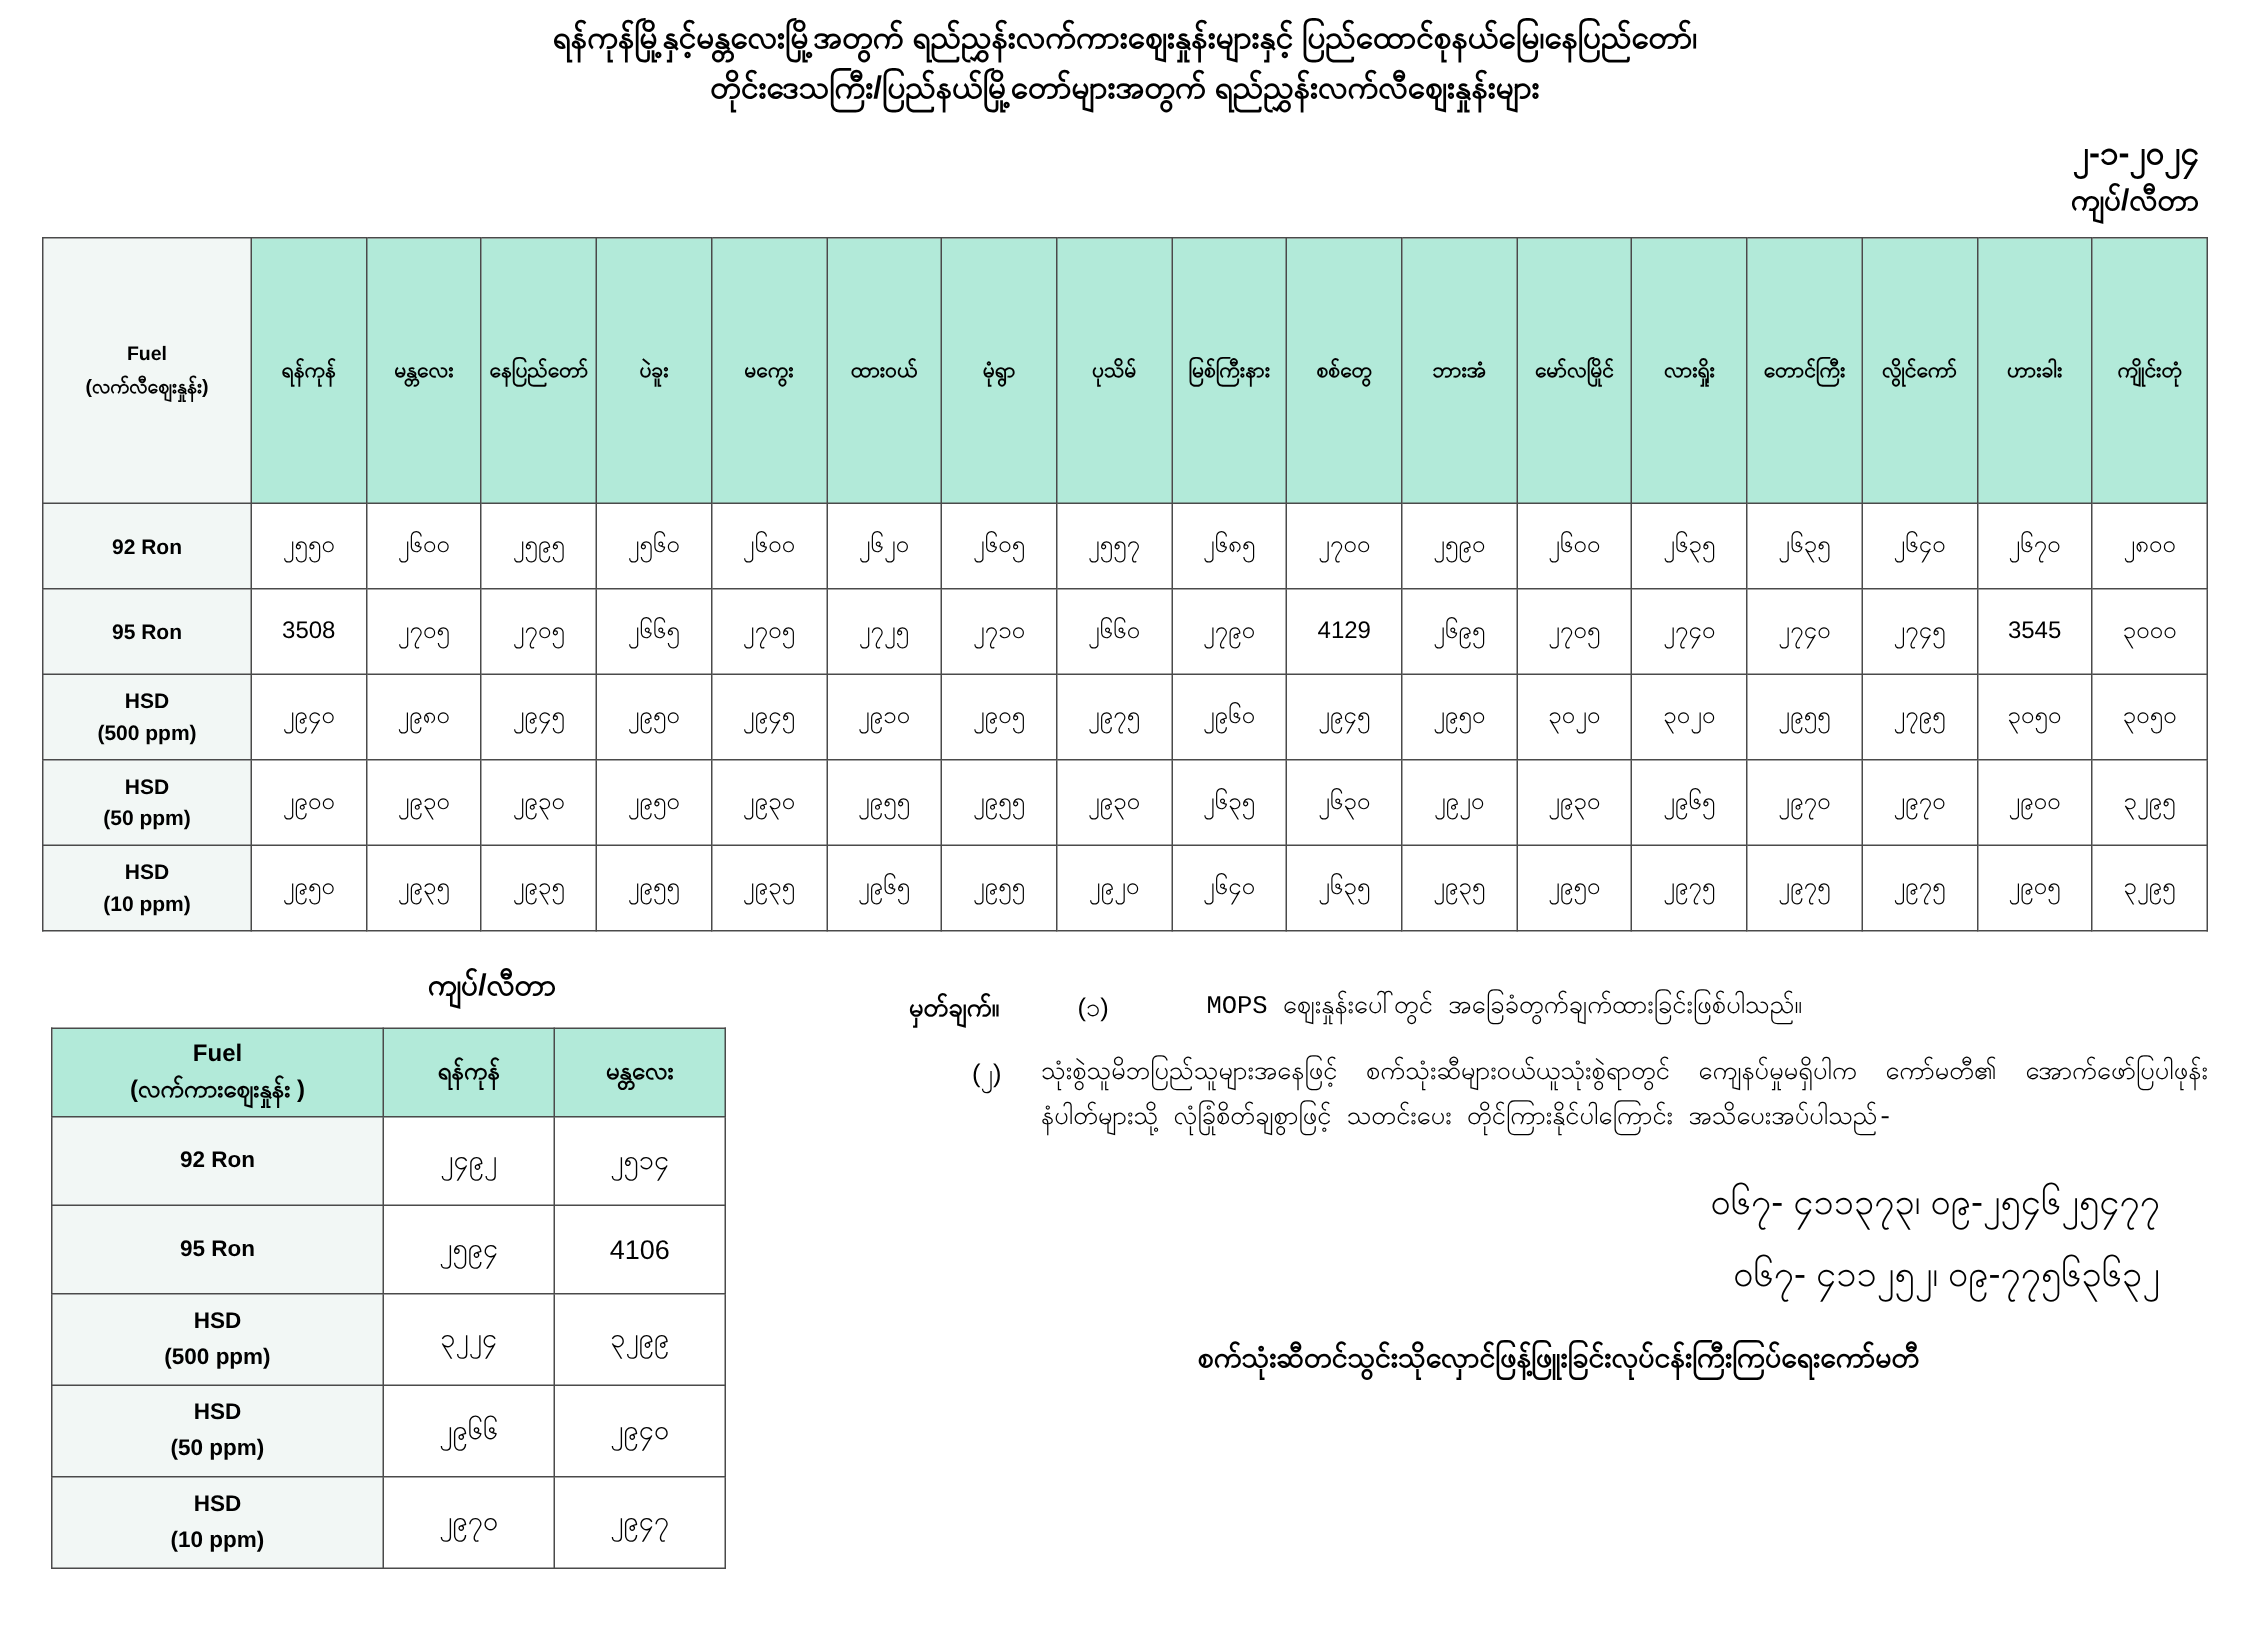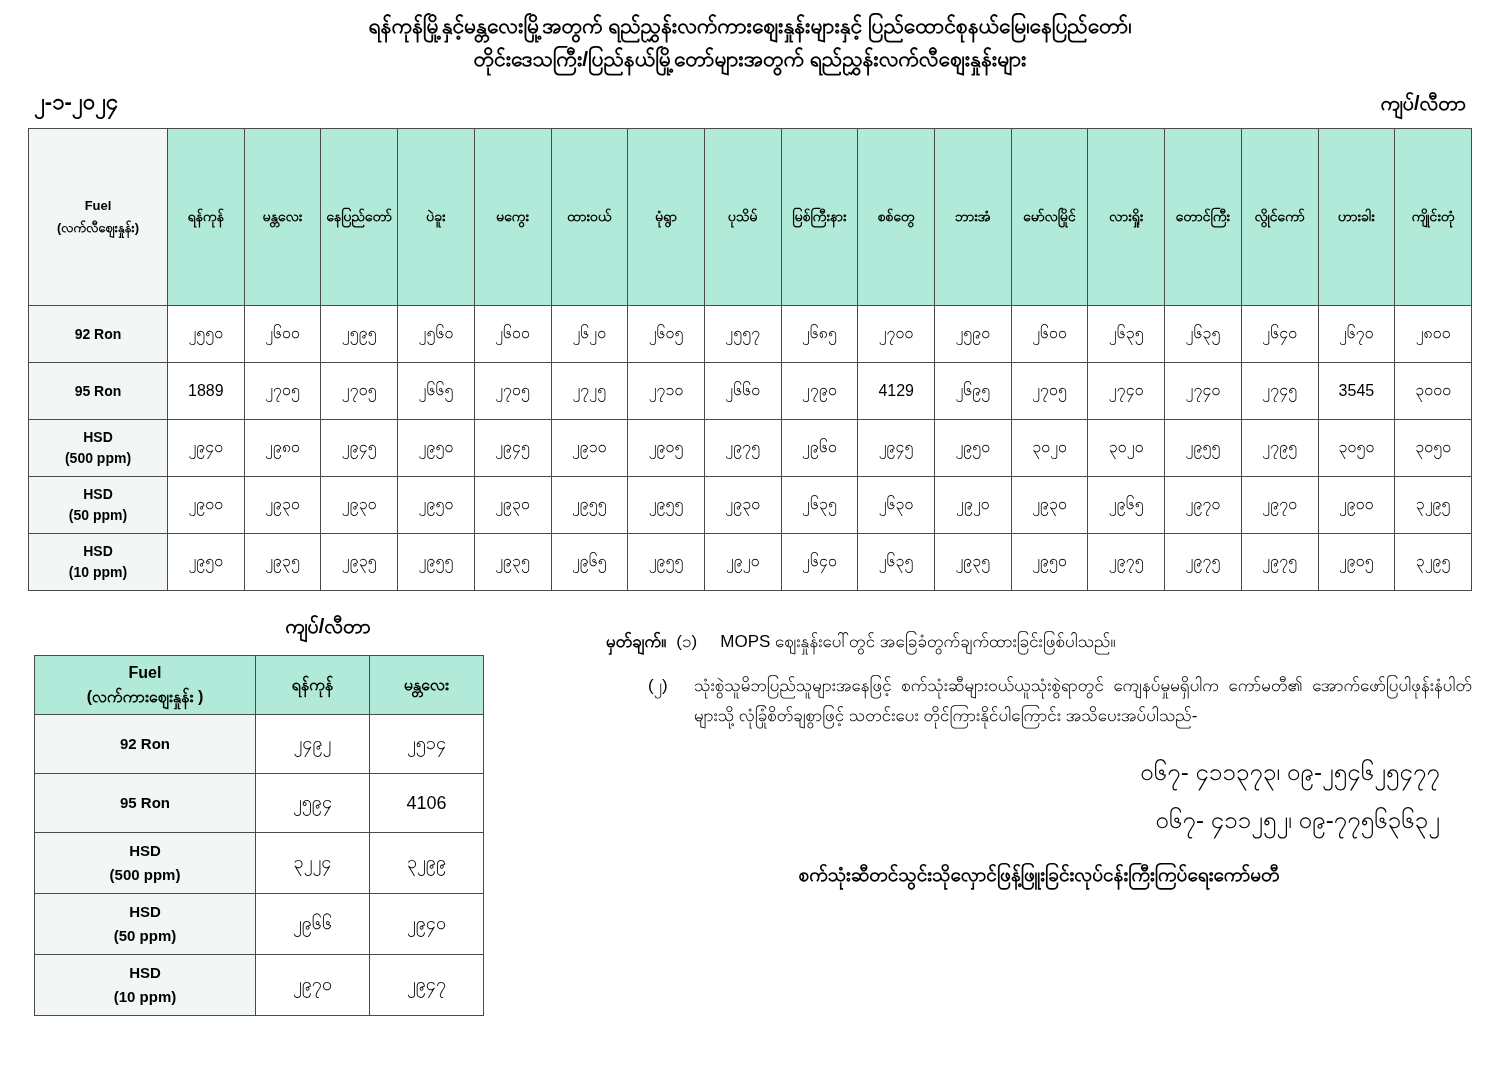--- a/index.html
+++ b/index.html
@@ -31,20 +31,21 @@
     font-weight: bold;
     line-height: 1.55;
     letter-spacing: 0px;
   }
   .meta-row {
     display: flex;
     justify-content: space-between;
     align-items: flex-end;
     margin-top: 12px;
     padding: 0 6px;
+    flex-direction: column;
   }
   .meta-date {
     font-size: 22px;
     font-weight: bold;
   }
   .meta-unit {
     font-size: 20px;
     font-weight: bold;
   }
 
@@ -138,33 +139,35 @@
 
   .lower-right {
     flex: 1;
     padding-left: 18px;
     padding-top: 14px;
   }
   .note {
     display: flex;
     font-size: 17px;
     line-height: 1.75;
+    gap: 42px;
   }
   .note-label {
     font-weight: bold;
     white-space: nowrap;
     padding-right: 10px;
   }
   .note-num {
     width: 44px;
     flex-shrink: 0;
   }
   .note-text {
     flex: 1;
     text-align: justify;
+    font-family: Liberation Mono, monospace;
   }
   .note2 {
     margin-top: 14px;
     padding-left: 88px;
     position: relative;
   }
   .note2 .note-num {
     position: absolute;
     left: 42px;
     top: 0;
@@ -244,21 +247,21 @@
         <td class="val">၂၆၃၅</td>
         <td class="val">၂၆၃၅</td>
         <td class="val">၂၆၄၀</td>
         <td class="val">၂၆၇၀</td>
         <td class="val">၂၈၀၀</td>
       </tr>
       <tr>
         <td class="rowlabel">
           <div>95 Ron</div>
         </td>
-        <td class="val">1889</td>
+        <td class="val">3508</td>
         <td class="val">၂၇၀၅</td>
         <td class="val">၂၇၀၅</td>
         <td class="val">၂၆၆၅</td>
         <td class="val">၂၇၀၅</td>
         <td class="val">၂၇၂၅</td>
         <td class="val">၂၇၁၀</td>
         <td class="val">၂၆၆၀</td>
         <td class="val">၂၇၉၀</td>
         <td class="val">4129</td>
         <td class="val">၂၆၉၅</td>

